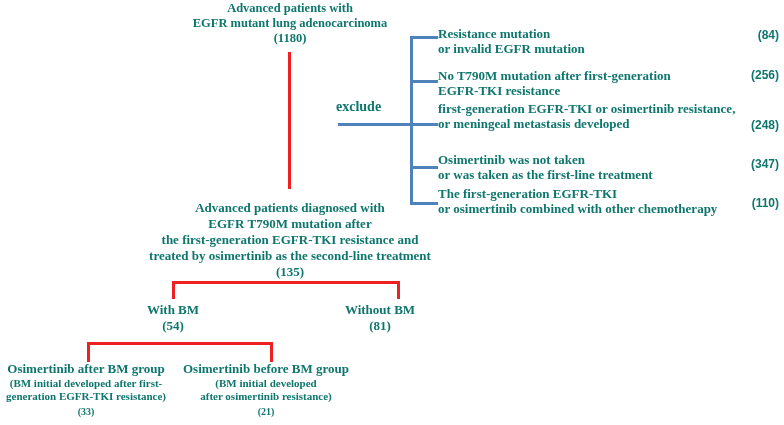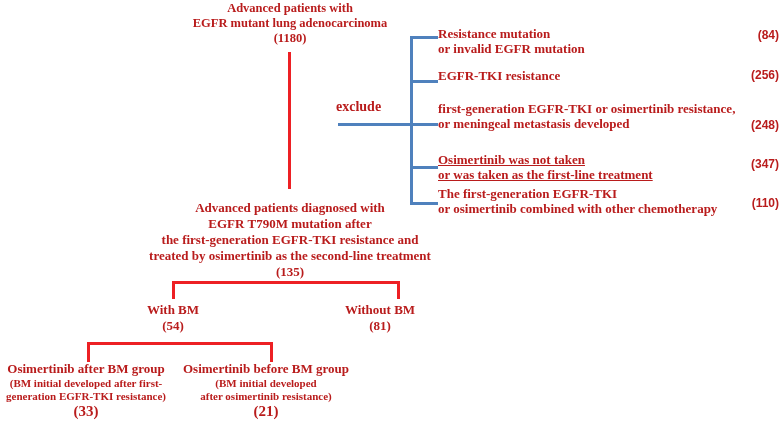--- a/index.html
+++ b/index.html
@@ -21,45 +21,45 @@
   
   .red-line-v{position:absolute;left:288px;top:52px;width:3px;height:137px;background:var(--red);}
   
   .blue-v{position:absolute;left:410px;top:36px;width:3px;height:169px;background:var(--blue);}
   .blue-tick{position:absolute;left:410px;width:28px;height:3px;background:var(--blue);}
   .tick-1{top:36px;} .tick-2{top:80px;} .tick-4{top:166px;} .tick-5{top:202px;}
   .exclude-line{position:absolute;left:338px;top:123px;width:100px;height:3px;background:var(--blue);}
   .exclude-label{position:absolute;left:336px;top:99px;width:76px;text-align:left;font-size:14px;}
   
   .excl-item{position:absolute;left:438px;width:300px;font-size:13px;line-height:15px;text-align:left;}
-  .excl-1{top:26px;} .excl-2{top:68px;} .excl-3{top:101px;} .excl-4{top:152px;text-decoration:underline;} .excl-5{top:186px;}
+  .excl-1{top:26px;} .excl-2{top:68px;} .excl-3{top:101px;} .excl-4{top:152px;} .excl-5{top:186px;}
   .excl-count{position:absolute;left:733px;width:46px;text-align:right;
     font-family:"Liberation Sans","DejaVu Sans",sans-serif;font-size:12px;}
   .cnt-1{top:28px;} .cnt-2{top:68px;} .cnt-3{top:118px;} .cnt-4{top:157px;} .cnt-5{top:196px;}
   
   .bracket{position:absolute;border-top:3px solid var(--red);
     border-left:3px solid var(--red);border-right:3px solid var(--red);}
   .bracket-bm{left:172px;top:281px;width:222px;height:15px;}
   .bracket-grp{left:87px;top:342px;width:180px;height:17px;}
   
   .bm-label{position:absolute;width:120px;font-size:13px;line-height:16px;text-align:center;top:302px;}
   .with-bm{left:113px;}
   .without-bm{left:320px;}
   
   .group{position:absolute;top:361px;text-align:center;}
   .group .g-title{font-size:13px;line-height:16px;white-space:nowrap;text-align:center;}
   .group .g-sub{font-size:11px;line-height:13px;white-space:nowrap;}
-  .group .g-count{font-size:15px;line-height:17px;}
+  .group .g-count{font-size:10px;line-height:17px;}
   .group-after{left:0px;width:172px;}
   .group-before{left:178px;width:176px;}
 </style>
 </head>
 <body>
 
-<div id="figure" style="--red: #ed2024; --blue: #4f81bd; color: #b91c1c;">
+<div id="figure" style="--red: #ed2024; --blue: #4f81bd; color: #0f766e;">
 
   <div class="tb top-box">
     <div>Advanced patients with</div>
     <div>EGFR mutant lung adenocarcinoma</div>
     <div>(1180)</div>
   </div>
 
   <div class="red-line-v"></div>
 
   <div class="exclude-label">exclude</div>
@@ -71,20 +71,21 @@
   <div class="blue-tick tick-4"></div>
   <div class="blue-tick tick-5"></div>
 
   <div class="excl-item excl-1">
     <div>Resistance mutation</div>
     <div>or invalid EGFR mutation</div>
   </div>
   <div class="excl-count cnt-1">(84)</div>
 
   <div class="excl-item excl-2">
+    <div>No T790M mutation after first-generation</div>
     <div>EGFR-TKI resistance</div>
   </div>
   <div class="excl-count cnt-2">(256)</div>
 
   <div class="excl-item excl-3">
     <div>first-generation EGFR-TKI or osimertinib resistance,</div>
     <div>or meningeal metastasis developed</div>
   </div>
   <div class="excl-count cnt-3">(248)</div>
 

